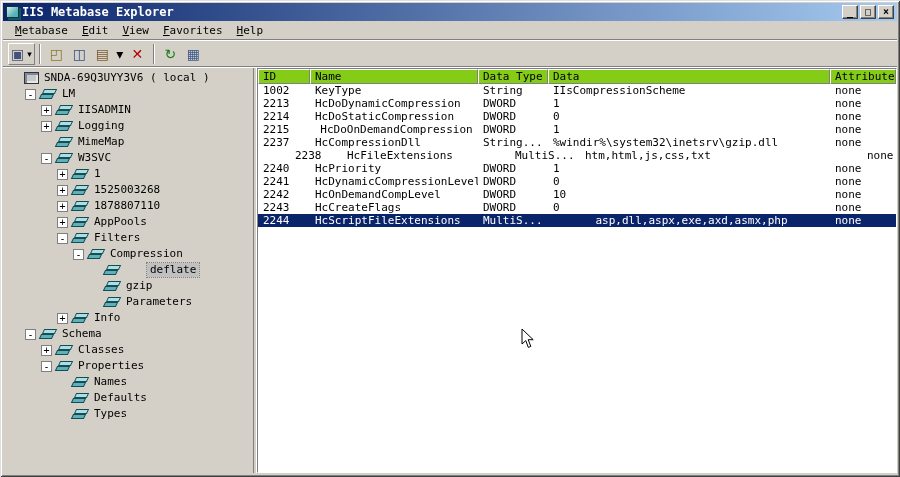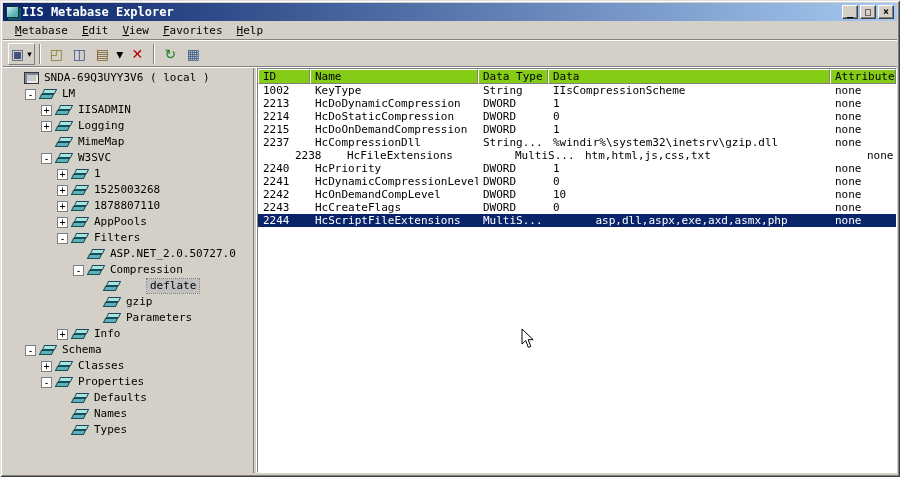--- a/index.html
+++ b/index.html
@@ -210,25 +210,20 @@
           <span class="tree-box">+</span>
           <span class="key-icon"></span>
           <span class="tree-label">AppPools</span>
         </div>
         <div class="tree-row" style="padding-left: 54px;">
           <span class="tree-box">-</span>
           <span class="key-icon"></span>
           <span class="tree-label">Filters</span>
         </div>
         <div class="tree-row" style="padding-left: 70px;">
-          <span class="tree-box-empty"></span>
-          <span class="key-icon"></span>
-          <span class="tree-label">ASP.NET_2.0.50727.0</span>
-        </div>
-        <div class="tree-row" style="padding-left: 70px;">
           <span class="tree-box">-</span>
           <span class="key-icon"></span>
           <span class="tree-label">Compression</span>
         </div>
         <div class="tree-row" style="padding-left: 86px;">
           <span class="tree-box-empty"></span>
           <span class="key-icon"></span>
           <span class="tree-label sel">deflate</span>
         </div>
         <div class="tree-row" style="padding-left: 86px;">
@@ -257,26 +252,26 @@
           <span class="tree-label">Classes</span>
         </div>
         <div class="tree-row" style="padding-left: 38px;">
           <span class="tree-box">-</span>
           <span class="key-icon"></span>
           <span class="tree-label">Properties</span>
         </div>
         <div class="tree-row" style="padding-left: 54px;">
           <span class="tree-box-empty"></span>
           <span class="key-icon"></span>
+          <span class="tree-label">Names</span>
+        </div>
+        <div class="tree-row" style="padding-left: 54px;">
+          <span class="tree-box-empty"></span>
+          <span class="key-icon"></span>
           <span class="tree-label">Defaults</span>
-        </div>
-        <div class="tree-row" style="padding-left: 54px;">
-          <span class="tree-box-empty"></span>
-          <span class="key-icon"></span>
-          <span class="tree-label">Names</span>
         </div>
         <div class="tree-row" style="padding-left: 54px;">
           <span class="tree-box-empty"></span>
           <span class="key-icon"></span>
           <span class="tree-label">Types</span>
         </div>
       </div>
     <div class="splitter"></div>
     <div class="list-panel">
       <div class="list-header" id="list-header">
@@ -303,21 +298,21 @@
           </div>
           <div class="list-row">
             <span class="cell" style="width: 52px;">2214</span>
             <span class="cell" style="width: 168px;">HcDoStaticCompression</span>
             <span class="cell" style="width: 70px;">DWORD</span>
             <span class="cell" style="width: 282px;">0</span>
             <span class="cell fill">none</span>
           </div>
           <div class="list-row">
             <span class="cell" style="width: 52px;">2215</span>
-            <span class="cell" style="width: 168px;">HcDoOnDemandCompression</span>
+            <span class="cell" style="width: 168px; text-align: center;">HcDoOnDemandCompression</span>
             <span class="cell" style="width: 70px;">DWORD</span>
             <span class="cell" style="width: 282px;">1</span>
             <span class="cell fill">none</span>
           </div>
           <div class="list-row">
             <span class="cell" style="width: 52px;">2237</span>
             <span class="cell" style="width: 168px;">HcCompressionDll</span>
             <span class="cell" style="width: 70px;">String...</span>
             <span class="cell" style="width: 282px;">%windir%\system32\inetsrv\gzip.dll</span>
             <span class="cell fill">none</span>

